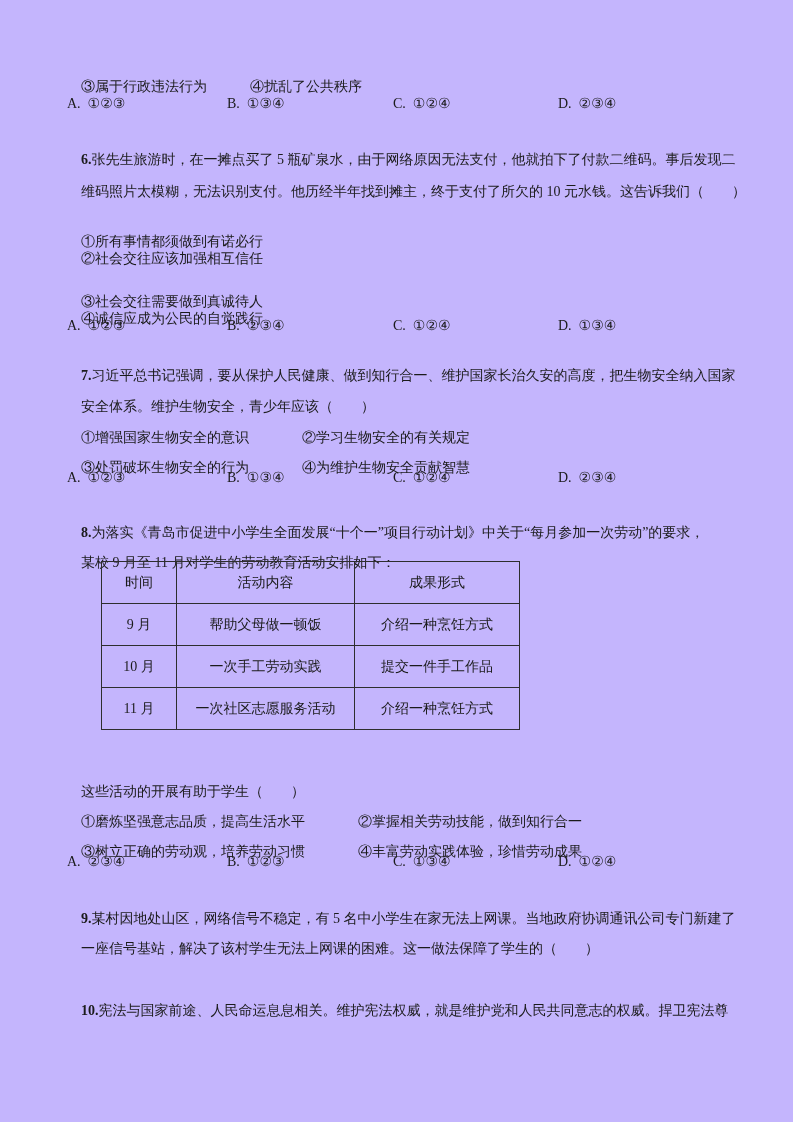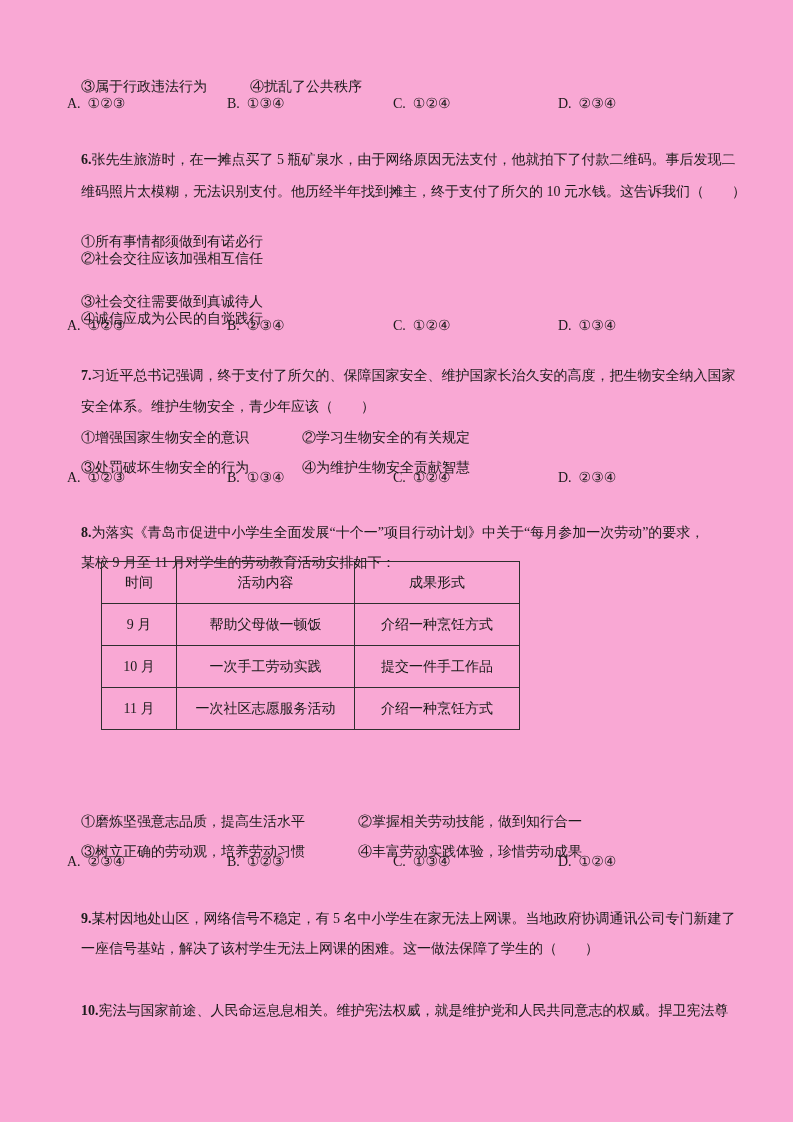--- a/index.html
+++ b/index.html
@@ -4,21 +4,21 @@
 <style>
   html, body {
     margin: 0;
     padding: 0;
     background: #ffffff;
   }
   .page {
     position: relative;
     width: 793px;
     height: 1122px;
-    background: #f9a8d4;
+    background: #c4b5fd;
     font-family: "Liberation Serif", "DejaVu Serif", serif;
     font-size: 14px;
     color: #1b1b1b;
     overflow: hidden;
   }
   .line {
     position: absolute;
     left: 67px;
     line-height: 20px;
     white-space: pre;
@@ -98,21 +98,21 @@
     <span>④诚信应成为公民的自觉践行</span>
   </div>
   <div class="choices" style="top:316px">
     <span class="choice">A.  ①②③</span>
     <span class="choice">B.  ②③④</span>
     <span class="choice">C.  ①②④</span>
     <span class="choice">D.  ①③④</span>
   </div>
 
   <div class="line" style="top:346px">
-    <span class="qnum">7.</span><span>习近平总书记强调，终于支付了所欠的、保障国家安全、维护国家长治久安的高度，把生物安全纳入国家</span>
+    <span class="qnum">7.</span><span>习近平总书记强调，要从保护人民健康、做到知行合一、维护国家长治久安的高度，把生物安全纳入国家</span>
   </div>
   <div class="line" style="top:377px">
     <span>安全体系。维护生物安全，青少年应该（　　）</span>
   </div>
   <div class="line" style="top:408px">
     <span>①增强国家生物安全的意识</span><span class="pair-right">②学习生物安全的有关规定</span>
   </div>
   <div class="line" style="top:438px">
     <span>③处罚破坏生物安全的行为</span><span class="pair-right">④为维护生物安全贡献智慧</span>
   </div>
@@ -153,20 +153,23 @@
         <td>提交一件手工作品</td>
       </tr>
       <tr>
         <td>11 月</td>
         <td>一次社区志愿服务活动</td>
         <td>介绍一种烹饪方式</td>
       </tr>
     </tbody>
   </table>
 
+  <div class="line" style="top:762px">
+    <span>这些活动的开展有助于学生（　　）</span>
+  </div>
   <div class="line" style="top:792px">
     <span>①磨炼坚强意志品质，提高生活水平</span><span class="pair-right">②掌握相关劳动技能，做到知行合一</span>
   </div>
   <div class="line" style="top:822px">
     <span>③树立正确的劳动观，培养劳动习惯</span><span class="pair-right">④丰富劳动实践体验，珍惜劳动成果</span>
   </div>
   <div class="choices" style="top:852px">
     <span class="choice">A.  ②③④</span>
     <span class="choice">B.  ①②③</span>
     <span class="choice">C.  ①③④</span>

